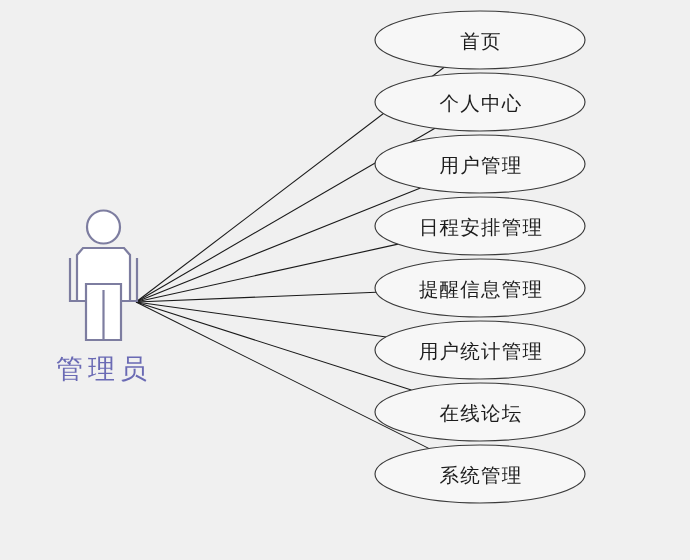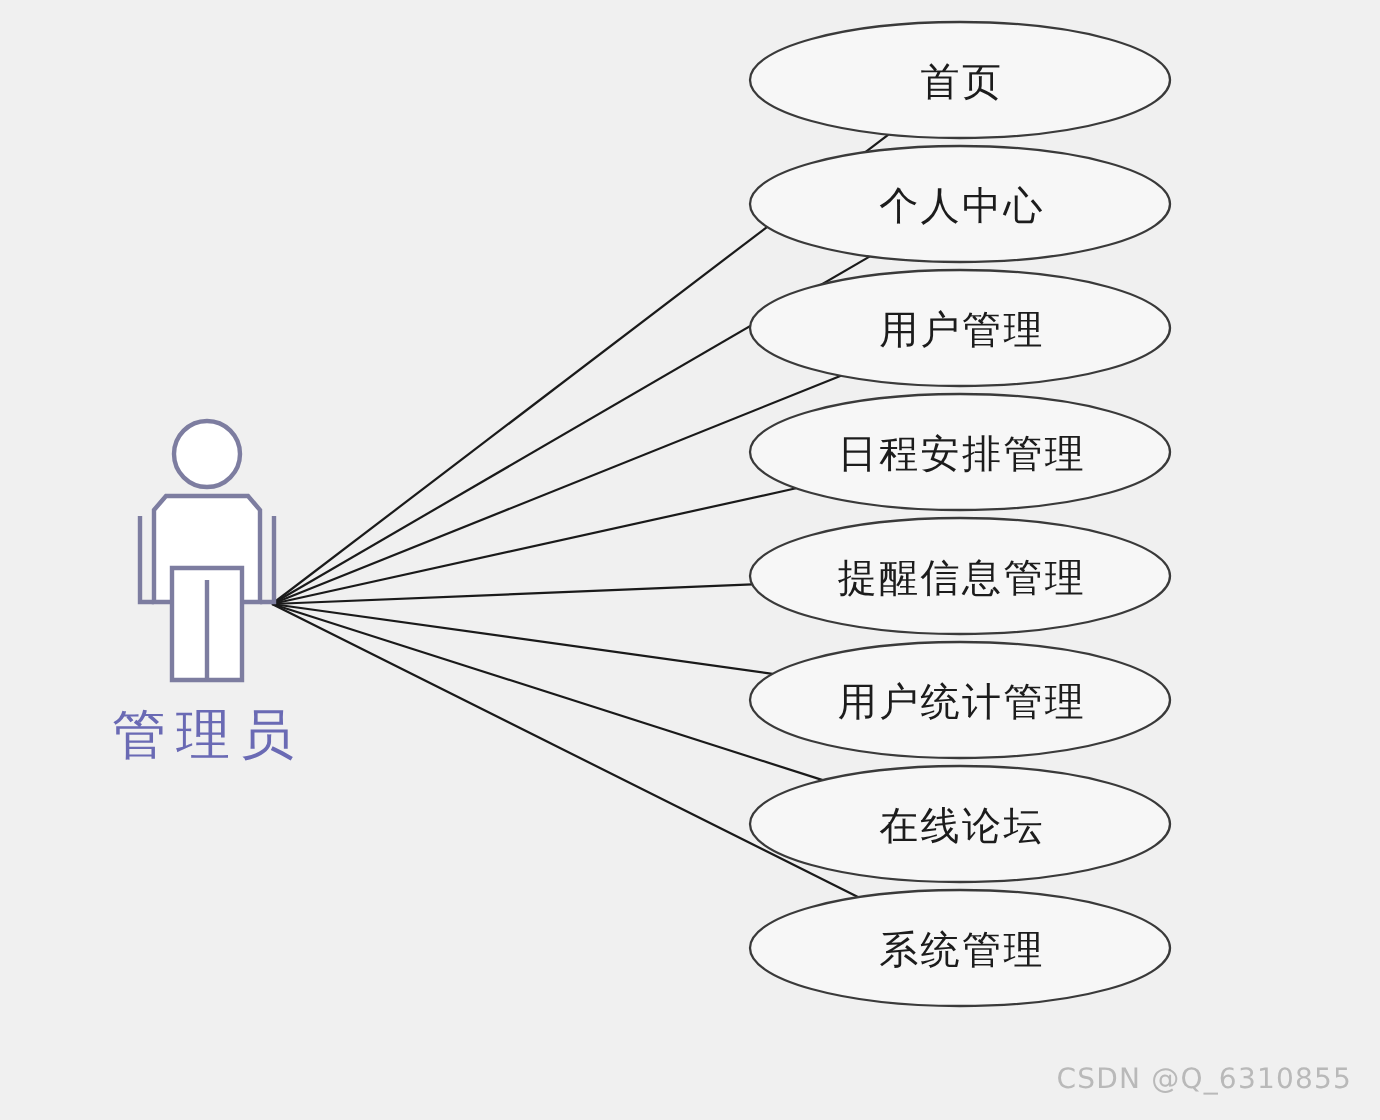--- a/index.html
+++ b/index.html
@@ -135,15 +135,14 @@
           <text class="ellipse-label" x="481" y="413" fill="#1c1c1c">在线论坛</text>
         </g>
         <g>
           <ellipse class="ellipse-shape" cx="480" cy="474" rx="105" ry="29" fill="#f7f7f7" stroke="#3a3a3a"></ellipse>
           <text class="ellipse-label" x="481" y="475" fill="#1c1c1c">系统管理</text>
         </g>
       </g>
 
   </svg>
 
-  <div class="watermark-text" style="color: rgb(185, 185, 185);">CSDN @Q_6310855</div>
 
 </div>
 
 </body></html>

